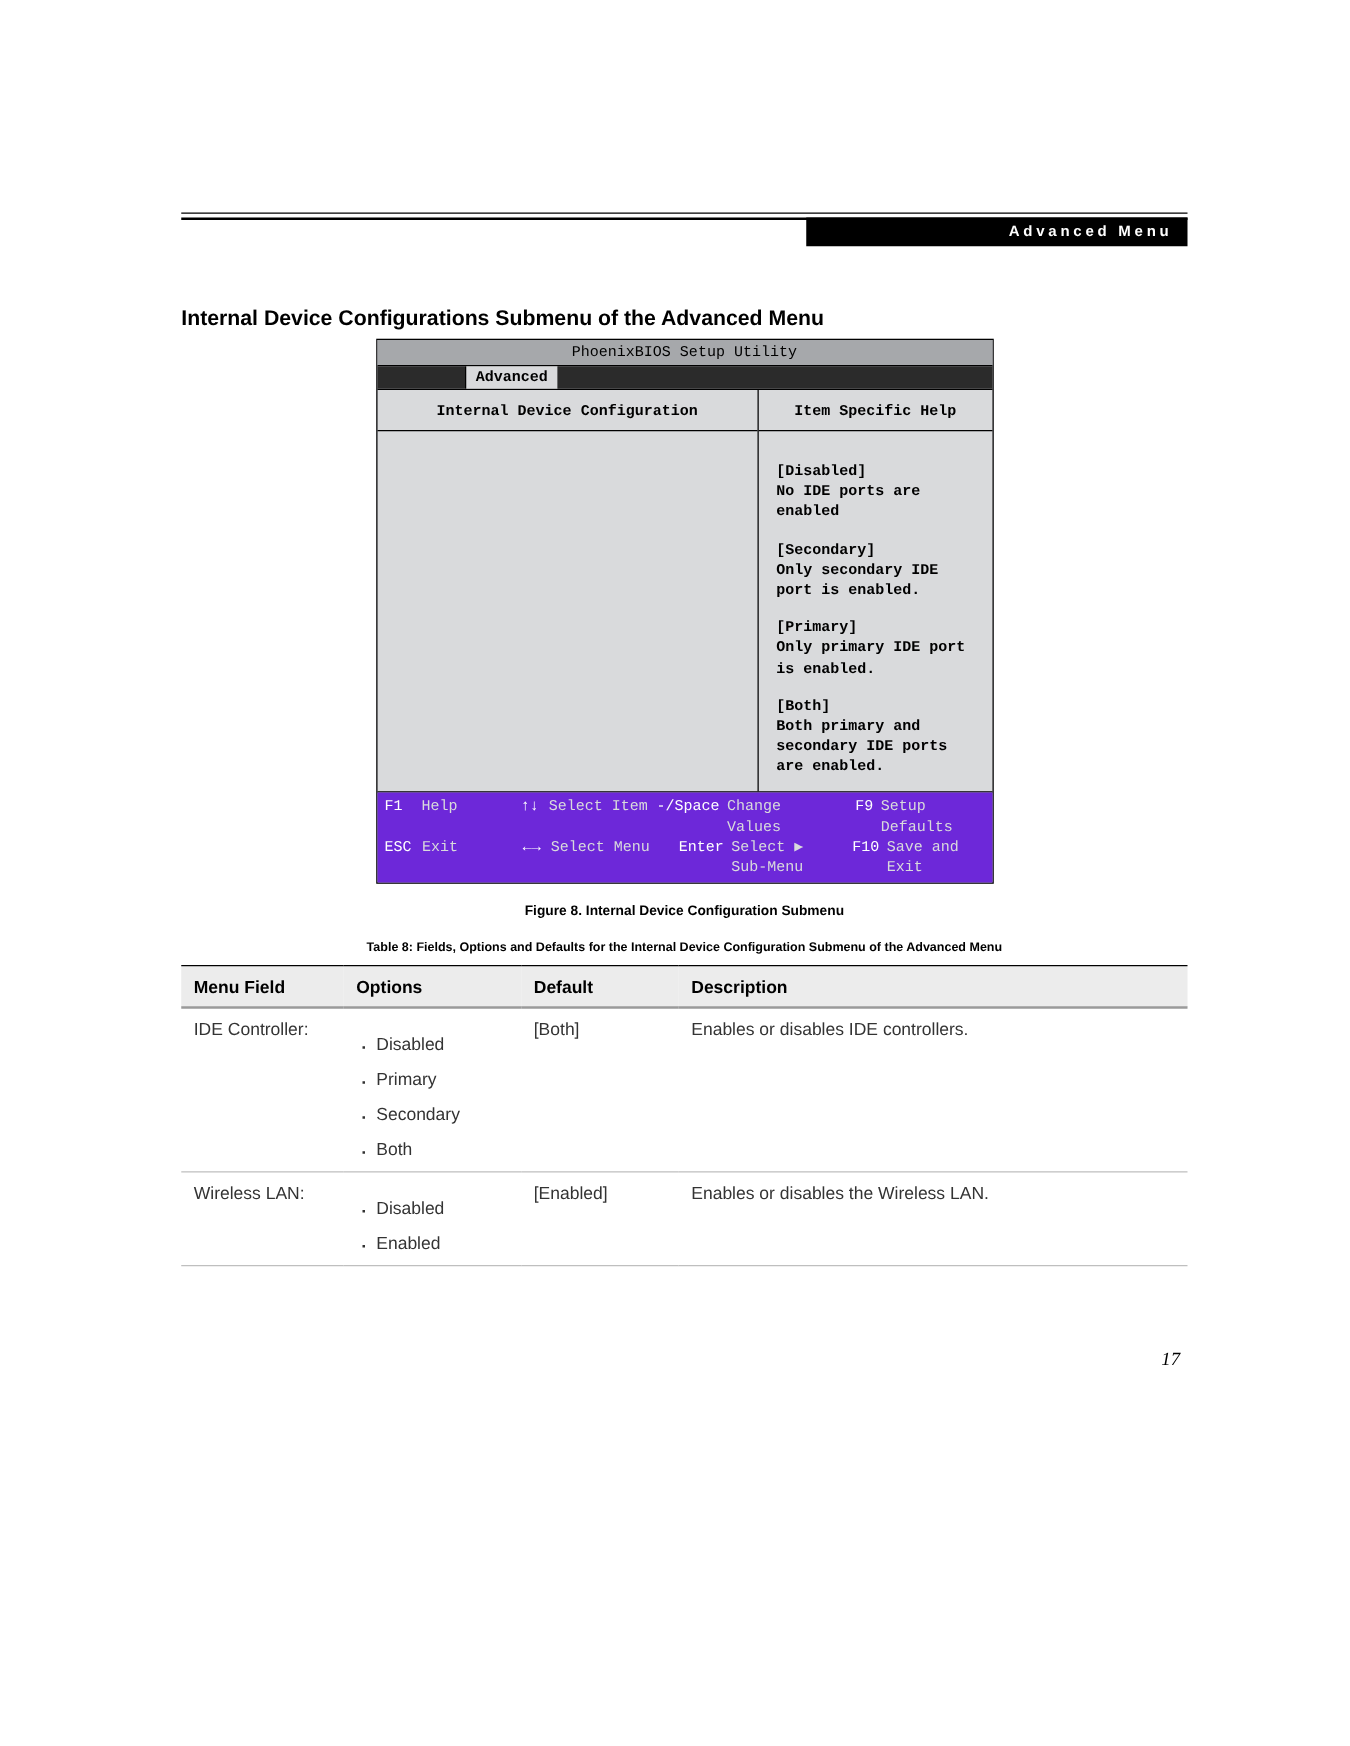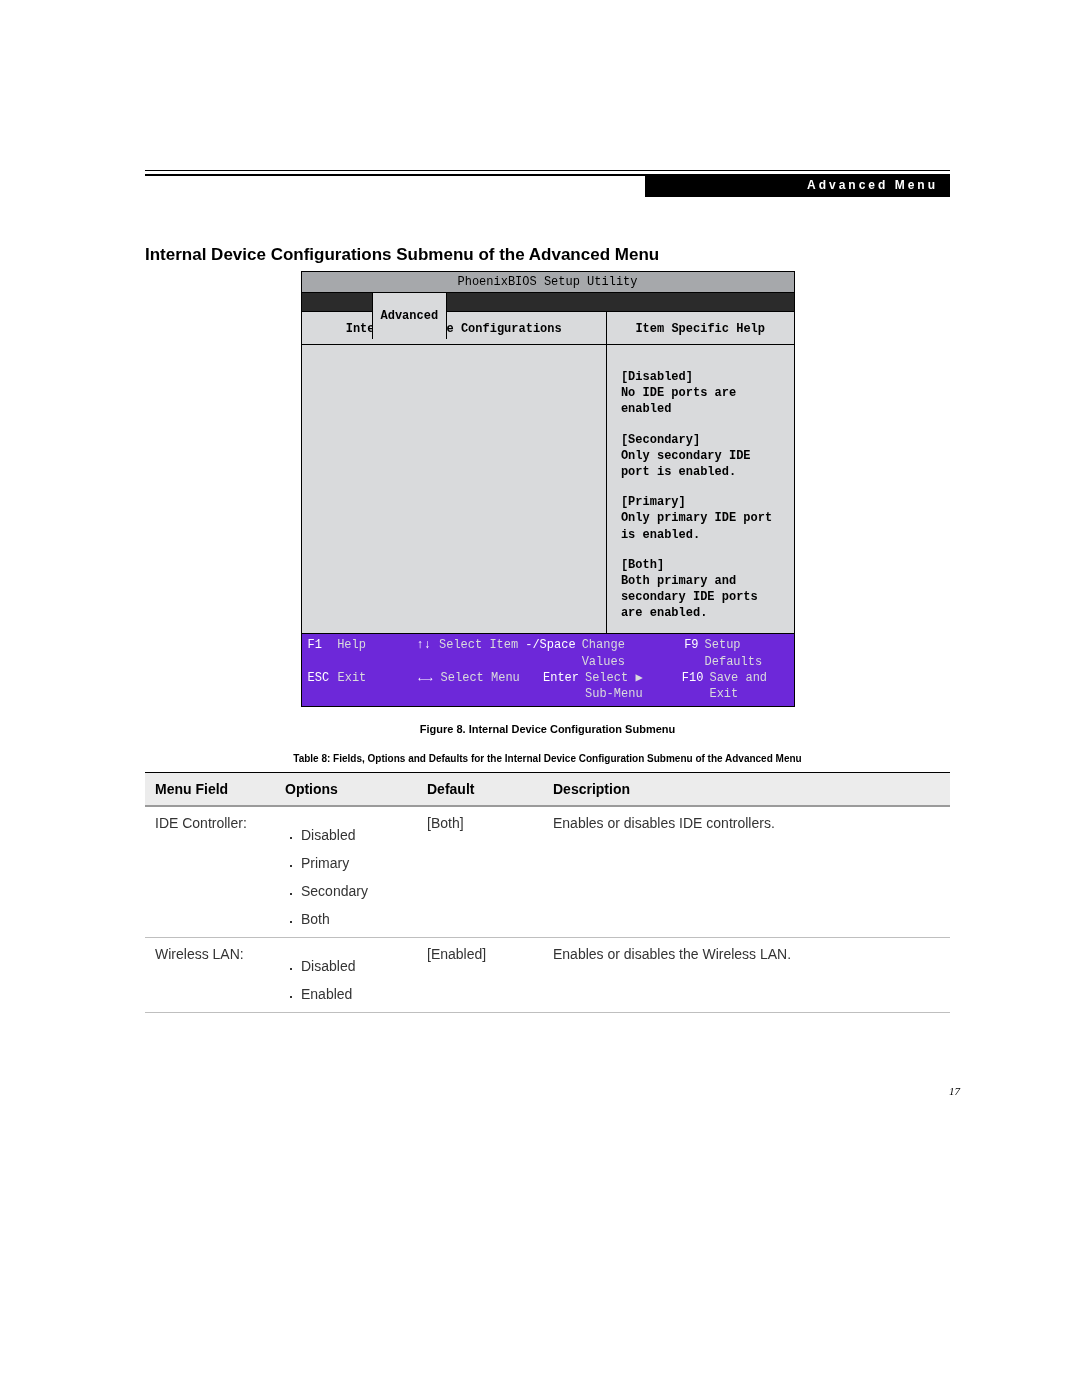--- a/index.html
+++ b/index.html
@@ -69,21 +69,21 @@
     background: #2b2b2b;
     height: 18px;
     position: relative;
   }
   .bios-tab {
     position: absolute;
     left: 70px;
     top: 0;
     background: #d9dadc;
     color: #000;
-    padding: 16px 8px;
+    padding: 2px 8px;
     font-weight: bold;
     border-right: 1px solid #000;
     border-left: 1px solid #000;
   }
   .bios-body {
     display: flex;
     border-top: 1px solid #000;
     border-bottom: 1px solid #000;
   }
   .bios-left {
@@ -181,43 +181,43 @@
   table.opts ul li { margin: 12px 0 2px 0; color:#333; }
   table.opts ul li::marker { font-size: 8px; }
 
   .col-field { width: 110px; }
   .col-opts  { width: 122px; }
   .col-def   { width: 106px; }
 
   .page-num {
     position: absolute;
     bottom: 300px;
-    right: 120px;
+    right: 136px;
     font-style: italic;
-    font-size: 11px;
+    font-size: 15px;
   }
 </style>
 </head>
 <body>
 
 <div class="page">
   <div class="top-rule"></div>
   <div class="header-bar">Advanced Menu</div>
   <div class="clear"></div>
 
   <h2 class="section-title">Internal Device Configurations Submenu of the Advanced Menu</h2>
 
   <div class="bios">
     <div class="bios-title">PhoenixBIOS Setup Utility</div>
     <div class="bios-tabs">
       <div class="bios-tab">Advanced</div>
     </div>
     <div class="bios-body">
       <div class="bios-left">
-        <div class="bios-subhead">Internal Device Configurations</div>
+        <div class="bios-subhead">Internal Device Configuration</div>
       </div>
       <div class="bios-right">
         <div class="bios-subhead">Item Specific Help</div>
         <div class="help-content">
           <div class="help-block">
             <div>[Disabled]</div>
             <div>No IDE ports are enabled</div>
           </div>
           <div class="help-block">
             <div>[Secondary]</div>

